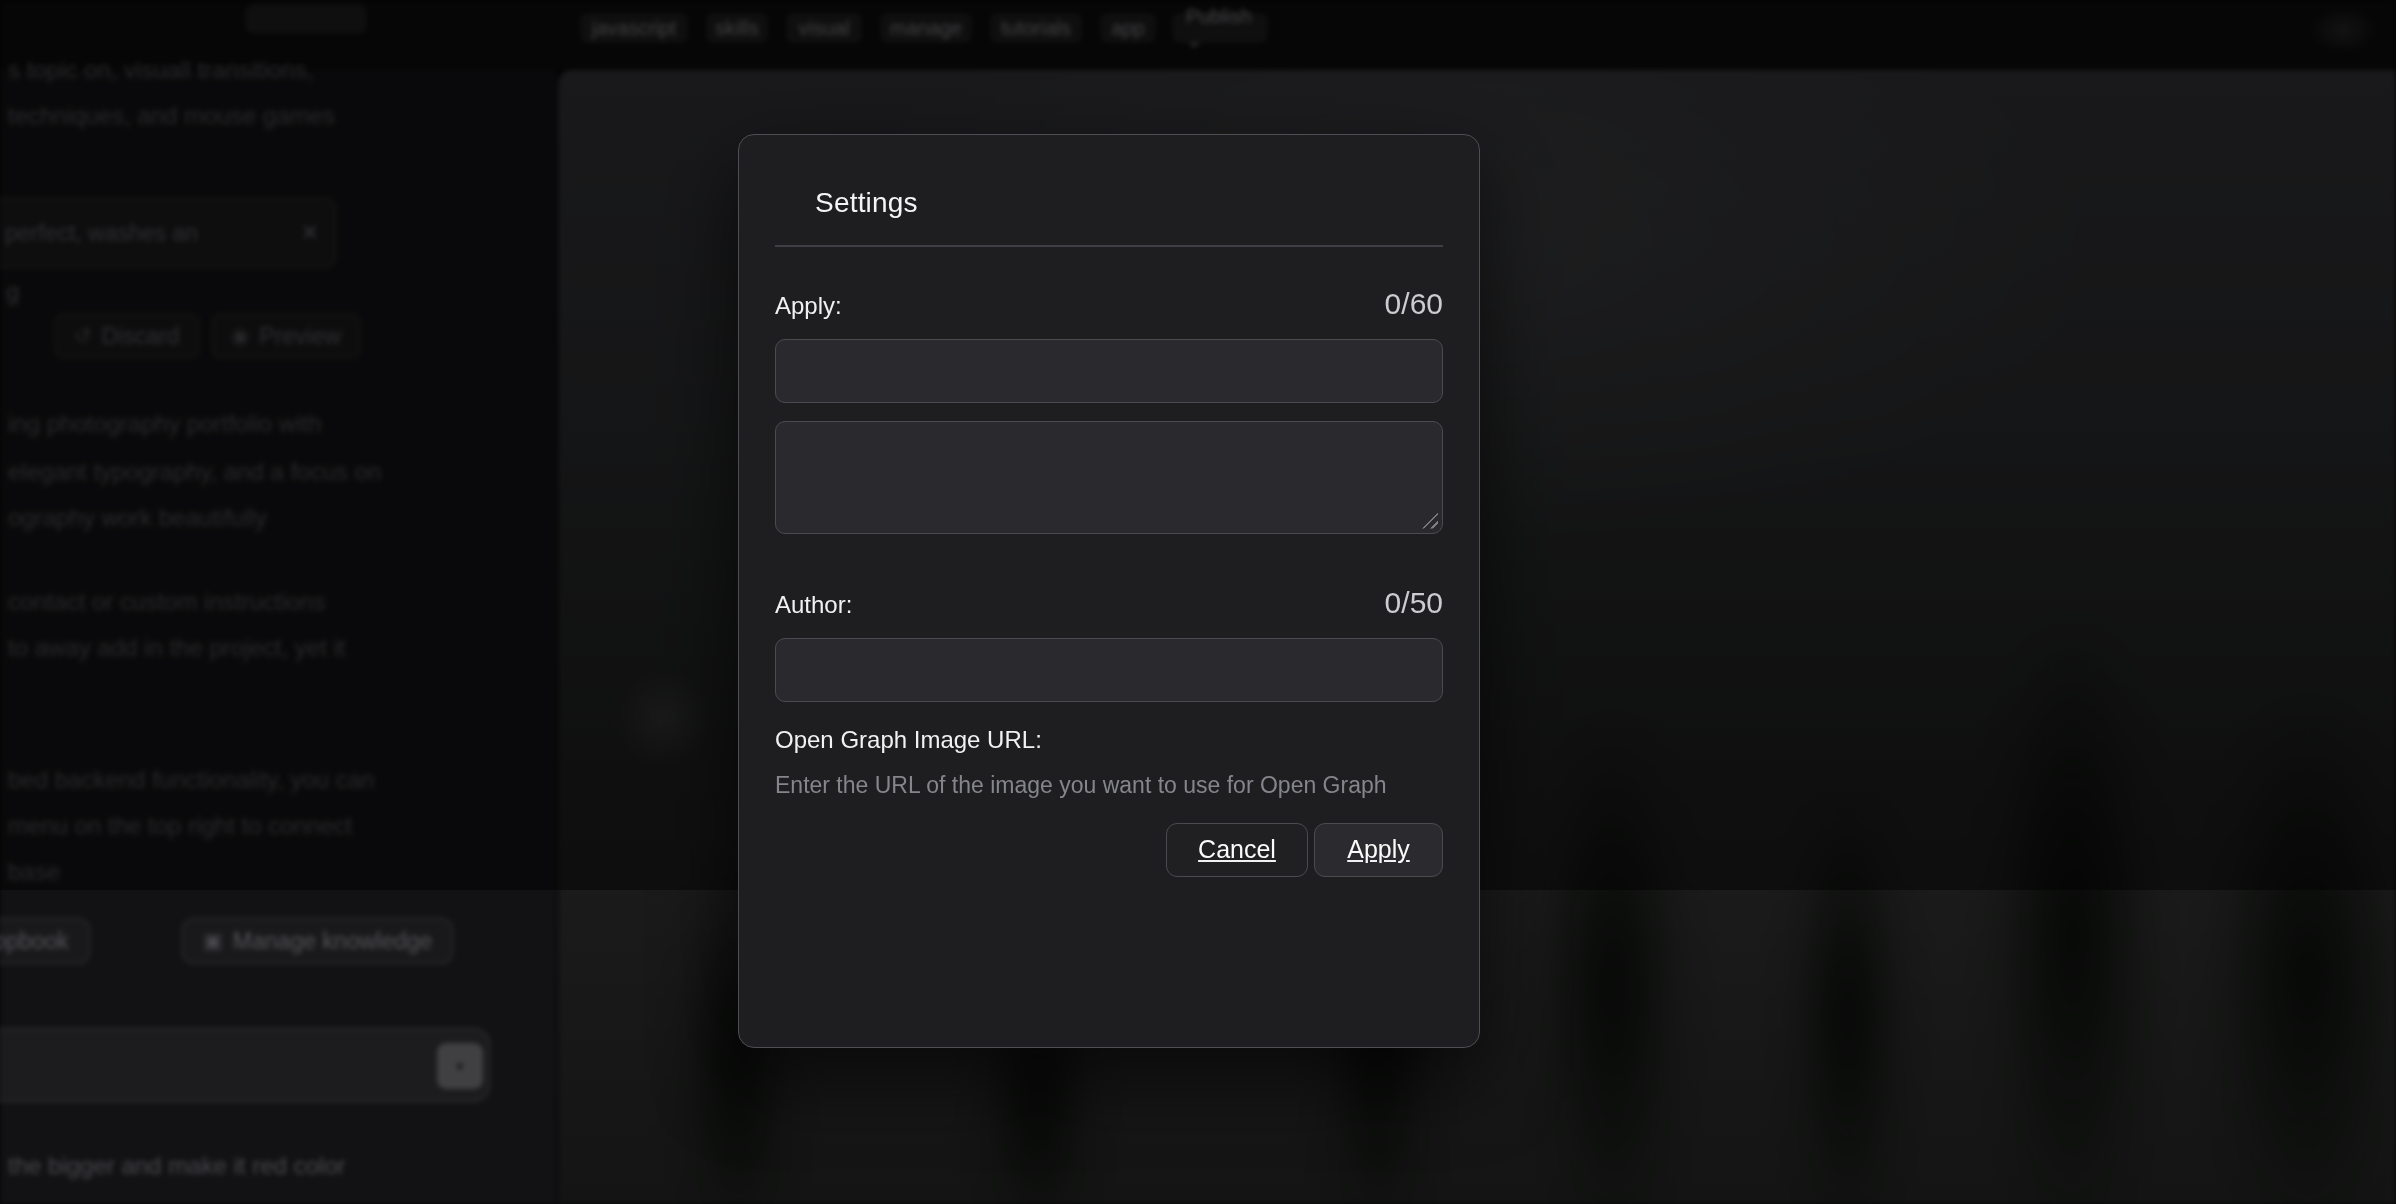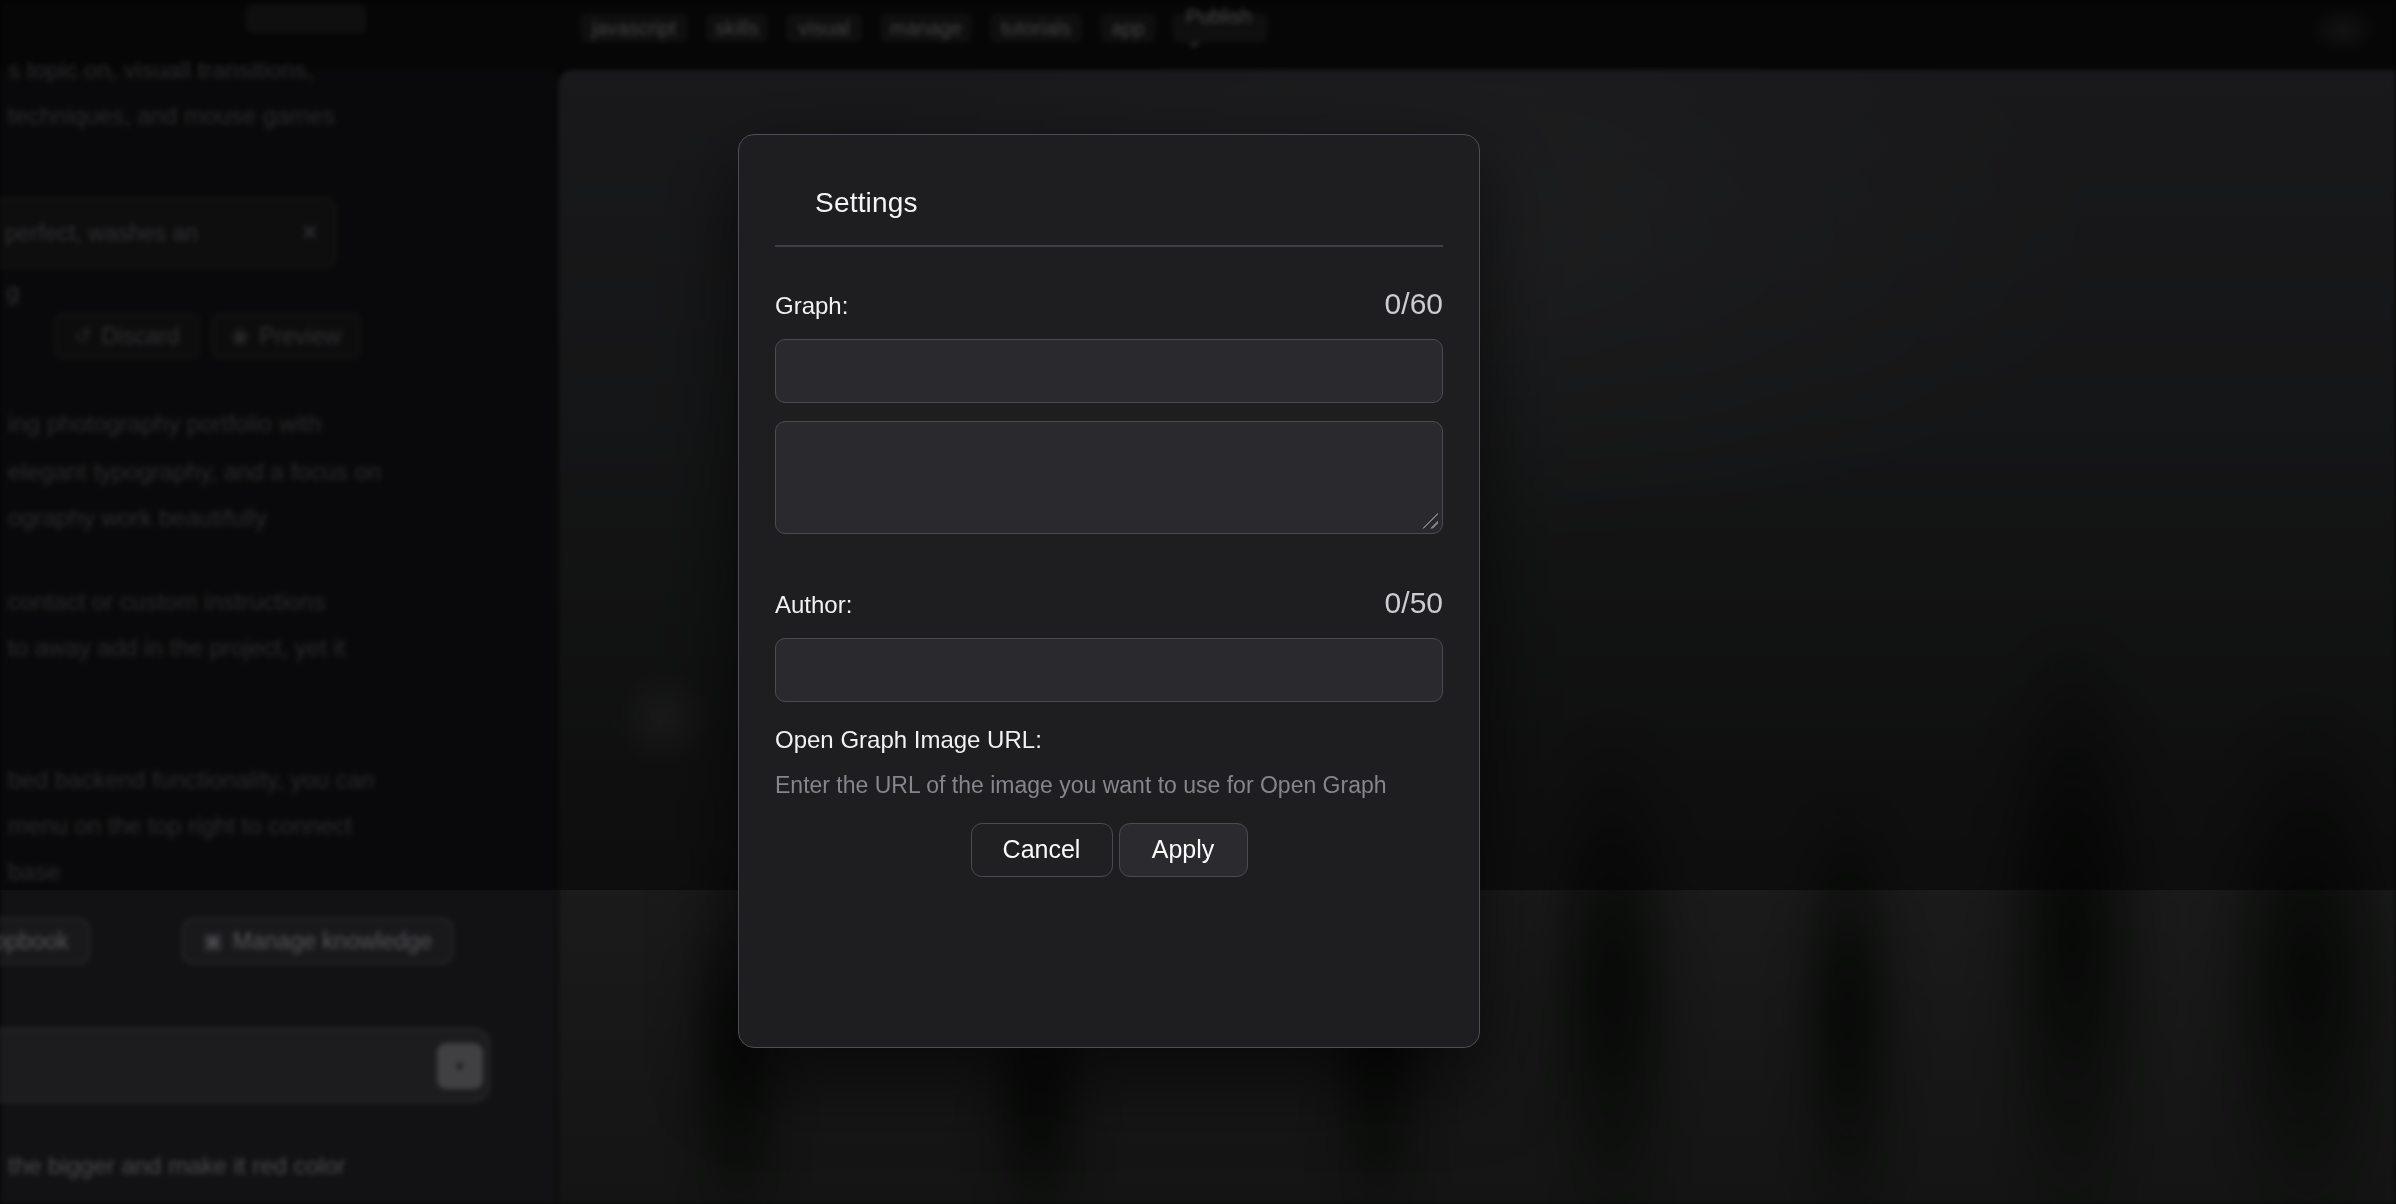--- a/index.html
+++ b/index.html
@@ -69,21 +69,21 @@
   .ta-wrap { position:relative; margin-top:18px; }
   .t-area { display:block; width:100%; height:113px; border-radius:10px; resize:none;
     background:#2a2a2e; border:1.5px solid #4a4a51; color:#e4e4e7; font-size:26px;
     padding:12px 20px; outline:none; font-family:"Liberation Sans", sans-serif; }
   .grip { position:absolute; right:5px; bottom:5px; width:16px; height:16px; pointer-events:none;
     background:repeating-linear-gradient(-45deg, transparent 0 4px, #8e8e94 4px 6px);
     clip-path:polygon(100% 0, 100% 100%, 0 100%); opacity:.85; }
   .t-input::placeholder, .t-area::placeholder { color:#74747c; }
   .og-input { height:69px; margin-top:20px; }
   .helper { margin-top:18px; font-size:23px; color:#85858c; }
-  .btn-row { margin-top:24px; display:flex; justify-content:center; gap:6px; }
+  .btn-row { margin-top:24px; display:flex; justify-content:flex-end; gap:6px;text-decoration:underline; }
   .btn { height:54px; border-radius:11px; font-size:25px; color:#fafafa; cursor:pointer;
     display:flex; align-items:center; justify-content:center;
     font-family:"Liberation Sans", sans-serif; }
   .btn-cancel { width:142px; background:#202023; border:1.5px solid #4a4a50; }
   .btn-apply { width:129px; background:#2b2b2f; border:1.5px solid #4a4a50; }
 
   .mt40{margin-top:40px}.mt25{margin-top:25px}.mt36{margin-top:52px}.mt24{margin-top:24px}
 </style>
 </head>
 <body>
@@ -164,21 +164,21 @@
     </div>
   </div>
 
   <div class="scrim"></div>
 
   <div class="modal">
     <div class="m-heading">Settings</div>
     <hr class="m-divider">
 
     <div class="field-row mt40">
-      <span class="f-label">Graph:</span>
+      <span class="f-label">Apply:</span>
       <span class="f-counter">0/60</span>
     </div>
     <input class="t-input" type="text" value="" style="">
 
     <div class="ta-wrap">
       <textarea class="t-area" style=""></textarea>
       <div class="grip"></div>
     </div>
 
     <div class="field-row mt36">

